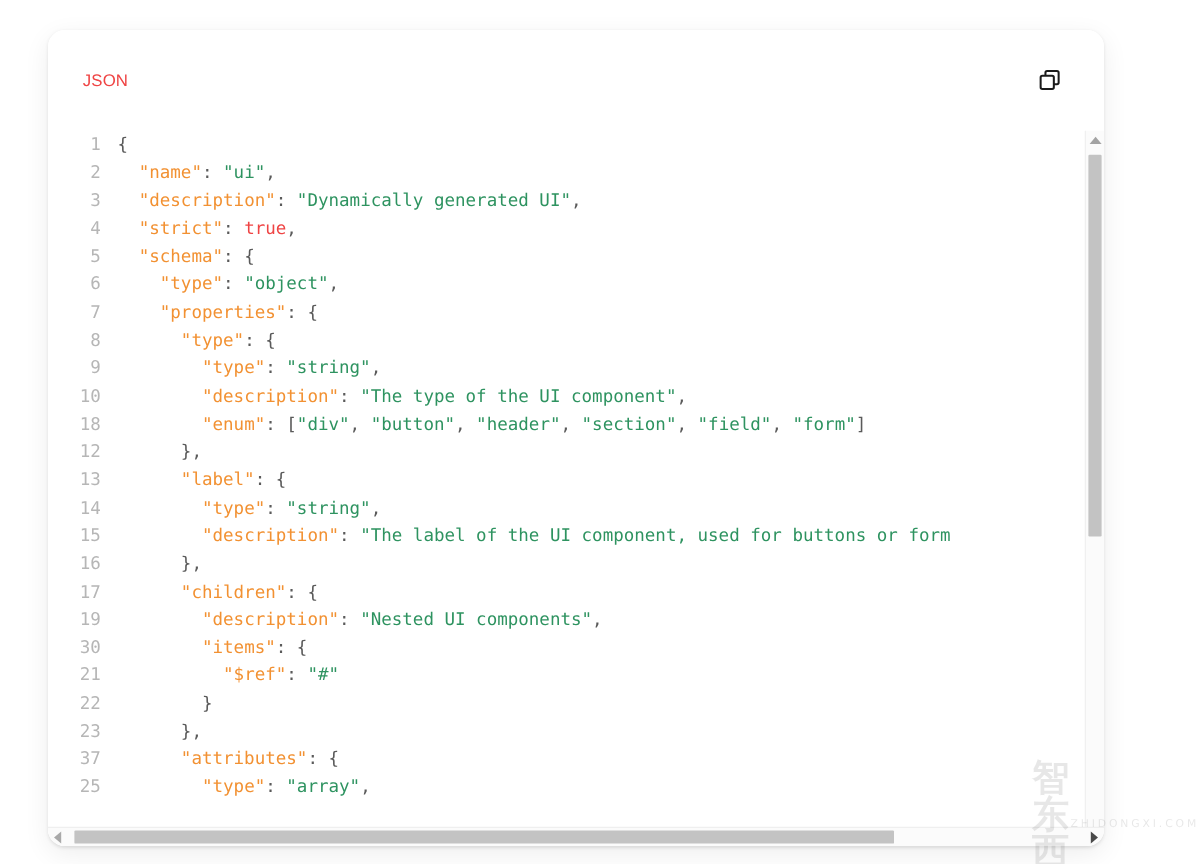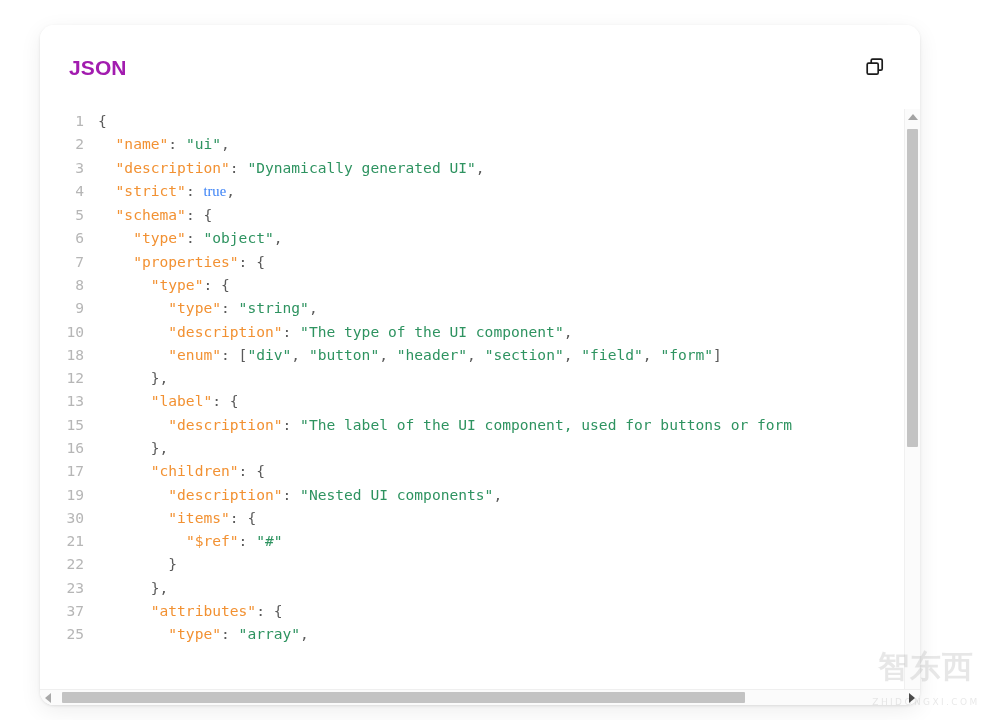--- a/index.html
+++ b/index.html
@@ -46,23 +46,23 @@
     height: 84px;
     box-sizing: border-box;
     padding: 0 28px 0 29px;
     display: flex;
     align-items: center;
     justify-content: space-between;
     background: #ffffff;
   }
   .card-title {
     font-family: "Liberation Sans", sans-serif;
-    font-size: 21px;
-    font-weight: bold;
-    color: #a21caf;
+    font-size: 14px;
+    font-weight: normal;
+    color: #ef4444;
     letter-spacing: 0.1px;
     line-height: 1;
     user-select: none;
   }
   .copy-btn {
     width: 34px;
     height: 34px;
     display: flex;
     align-items: center;
     justify-content: center;
@@ -116,21 +116,21 @@
     padding: 0;
     font-family: "DejaVu Sans Mono", "Liberation Mono", monospace;
     font-size: 14.6px;
     line-height: 23.28px;
     white-space: pre;
     vertical-align: top;
     color: #333333;
   }
   .tok-key   { color: #f29132; }
   .tok-str   { color: #2e9360; }
-  .tok-bool  { color: #3b82f6; font-family: Liberation Serif, serif; }
+  .tok-bool  { color: #ef4444; }
   .tok-punct { color: #5a5a5a; }
 
   
   .vscroll {
     position: absolute;
     right: 0;
     top: 84px;
     width: 16px;
     height: 596px;
     background: #fbfbfb;
@@ -222,23 +222,23 @@
   .watermark {
     position: absolute;
     right: 8px;
     bottom: 8px;
     width: 132px;
     height: 66px;
     opacity: 0.11;
     pointer-events: none;
     user-select: none;
     display: flex;
-    flex-direction: column;
+    flex-direction: row;
     align-items: center;
-    justify-content: center;
+    justify-content: space-between;
   }
   .wm-main {
     font-family: "DejaVu Sans", sans-serif;
     font-size: 31px;
     font-weight: bold;
     color: #333333;
     letter-spacing: 1px;
     line-height: 1;
   }
   .wm-sub {
@@ -320,20 +320,24 @@
               </tr>
               <tr class="code-row">
                 <td class="ln">12</td>
                 <td class="lc"><span>      </span><span class="tok-punct">},</span></td>
               </tr>
               <tr class="code-row">
                 <td class="ln">13</td>
                 <td class="lc"><span>      </span><span class="tok-key">"label"</span><span class="tok-punct">: {</span></td>
               </tr>
               <tr class="code-row">
+                <td class="ln">14</td>
+                <td class="lc"><span>        </span><span class="tok-key">"type"</span><span class="tok-punct">: </span><span class="tok-str">"string"</span><span class="tok-punct">,</span></td>
+              </tr>
+              <tr class="code-row">
                 <td class="ln">15</td>
                 <td class="lc"><span>        </span><span class="tok-key">"description"</span><span class="tok-punct">: </span><span class="tok-str">"The label of the UI component, used for buttons or form</span></td>
               </tr>
               <tr class="code-row">
                 <td class="ln">16</td>
                 <td class="lc"><span>      </span><span class="tok-punct">},</span></td>
               </tr>
               <tr class="code-row">
                 <td class="ln">17</td>
                 <td class="lc"><span>      </span><span class="tok-key">"children"</span><span class="tok-punct">: {</span></td>

